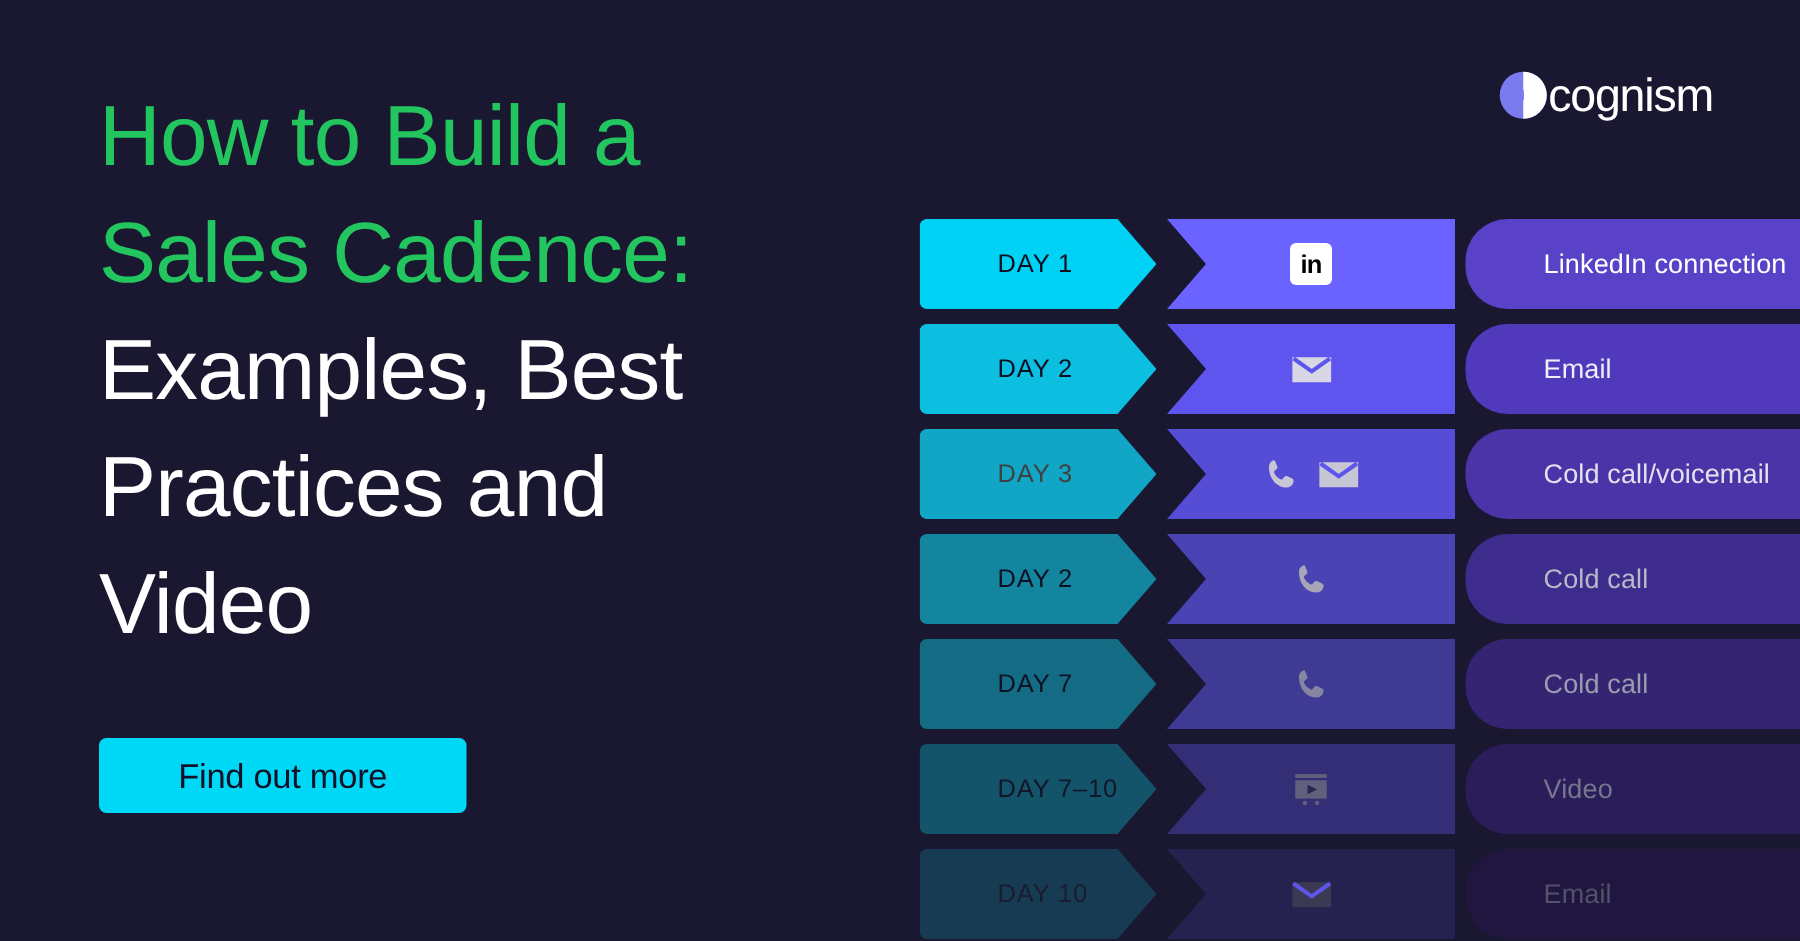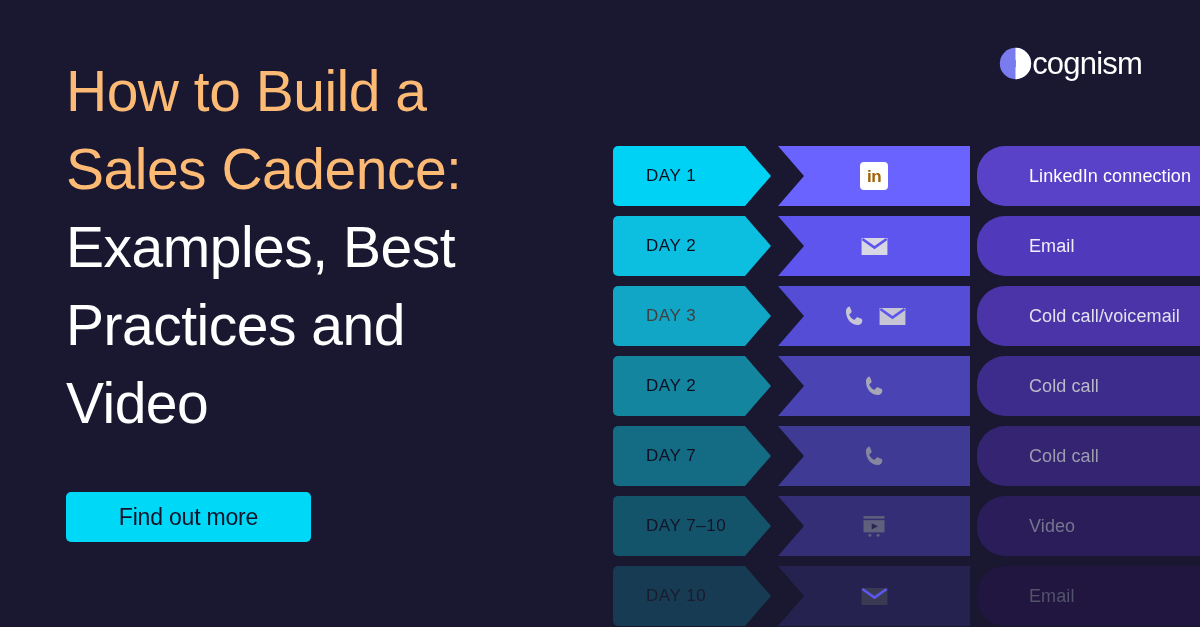--- a/index.html
+++ b/index.html
@@ -33,21 +33,21 @@
     width: 520px;
   }
 
   .headline {
     font-size: 57px;
     line-height: 78px;
     font-weight: 400;
     letter-spacing: -0.5px;
     color: #ffffff;
   }
-  .headline .accent { color: #fdba74; display: block; }
+  .headline .accent { color: #22c55e; display: block; }
   .headline .plain  { color: #ffffff; display: block; }
 
   .cta-button {
     position: absolute;
     left: 66px;
     top: 492px;
     width: 245px;
     height: 50px;
     background: #00D8F7;
     border: none;
@@ -96,21 +96,21 @@
     align-items: stretch;
   }
 
   
   .seg-day {
     position: relative;
     width: 158px;
     flex: 0 0 158px;
     display: flex;
     align-items: center;
-    padding-left: 33px;
+    padding-left: 52px;
     font-size: 17px;
     letter-spacing: 0.55px;
     color: #111024;
     clip-path: polygon(0 0, 132px 0, 158px 50%, 132px 100%, 0 100%);
     border-radius: 5px 0 0 5px;
   }
 
   
   .seg-icon {
     position: relative;
@@ -178,21 +178,21 @@
     <span class="logo-word">cognism</span>
   </div>
 
   <div class="cadence">
       <div class="row">
         <div class="seg-day" style="background: rgb(0, 210, 245); color: rgb(14, 16, 34);">
           <span>DAY 1</span>
         </div>
         <div class="seg-icon" style="background: rgb(107, 99, 255);">
           <div class="glyph-pair">
-            <span class="li-badge" style="background: rgb(255, 255, 255); color: #a16207;">in</span>
+            <span class="li-badge" style="background: rgb(255, 255, 255); color: #000000;">in</span>
           </div>
         </div>
         <div class="seg-label" style="background: rgb(90, 66, 200); color: rgb(255, 255, 255);">
           <span>LinkedIn connection</span>
         </div>
       </div>
       <div class="row">
         <div class="seg-day" style="background: rgb(12, 190, 223); color: rgb(14, 16, 34);">
           <span>DAY 2</span>
         </div>

